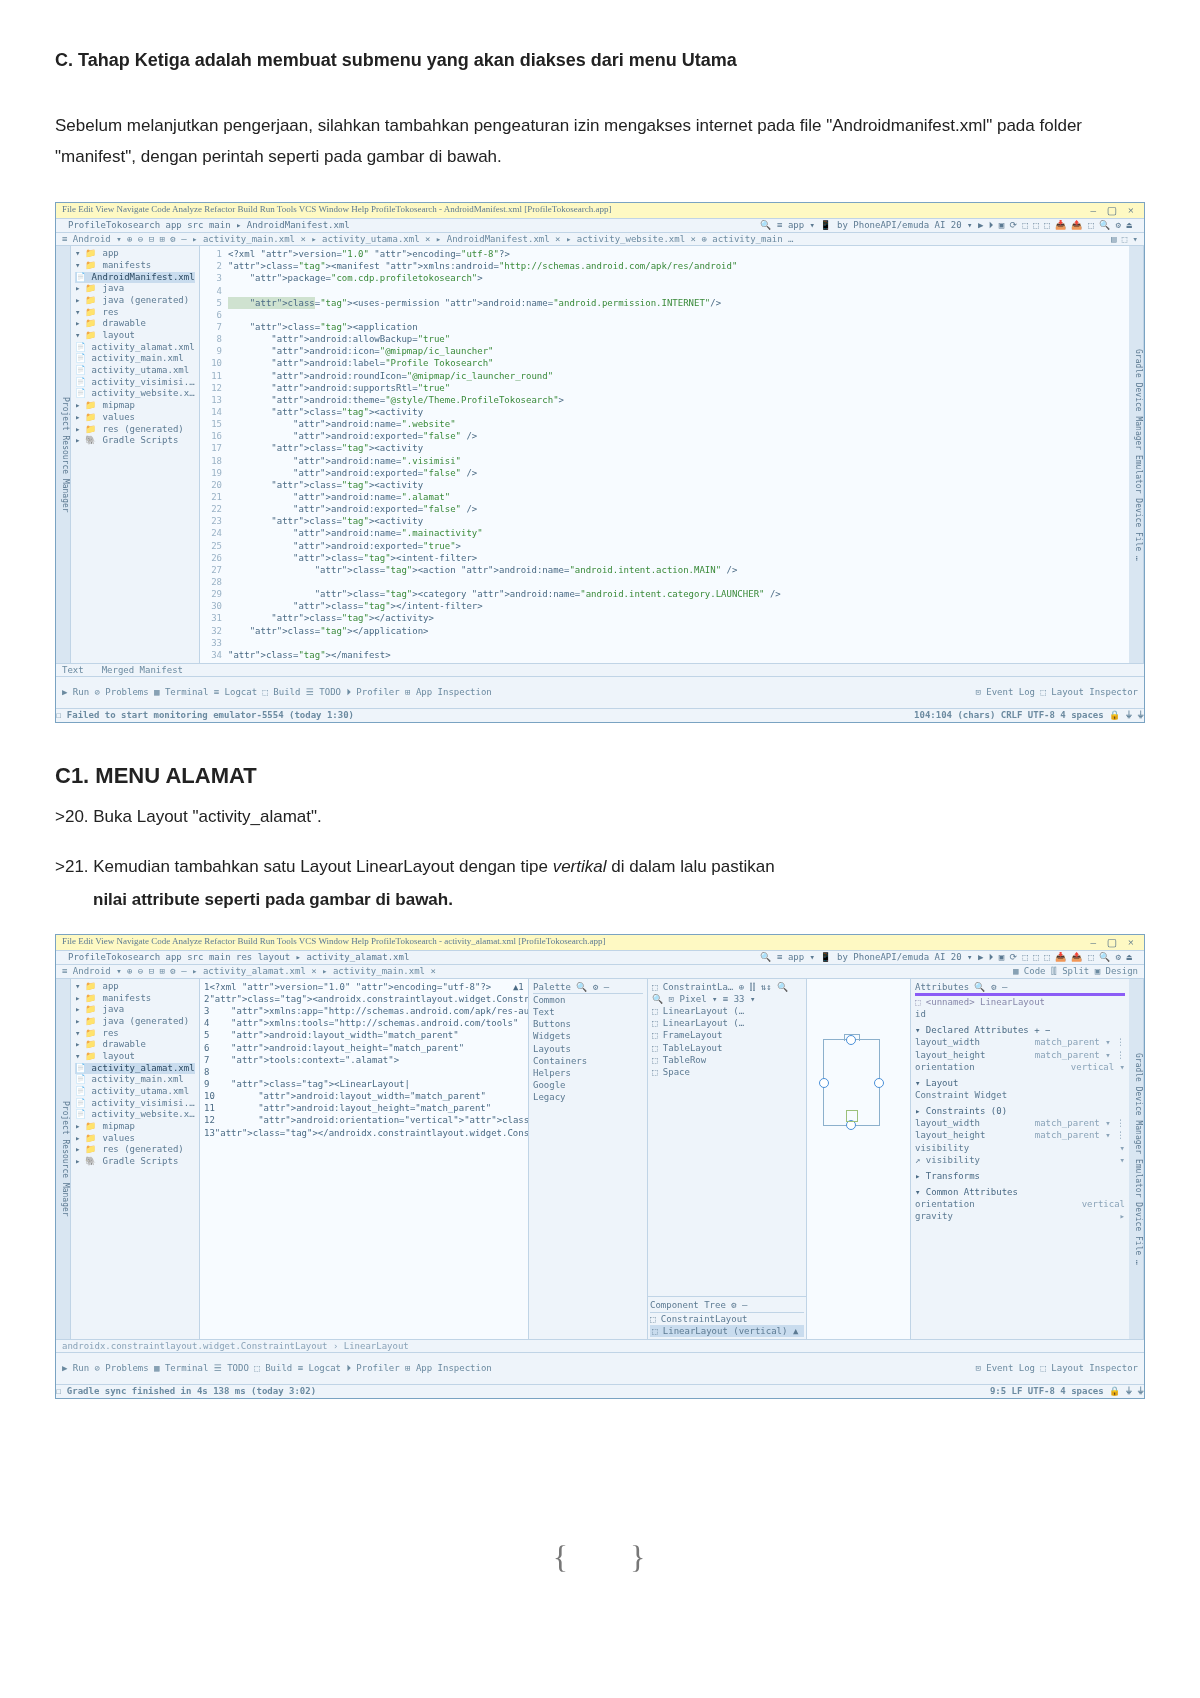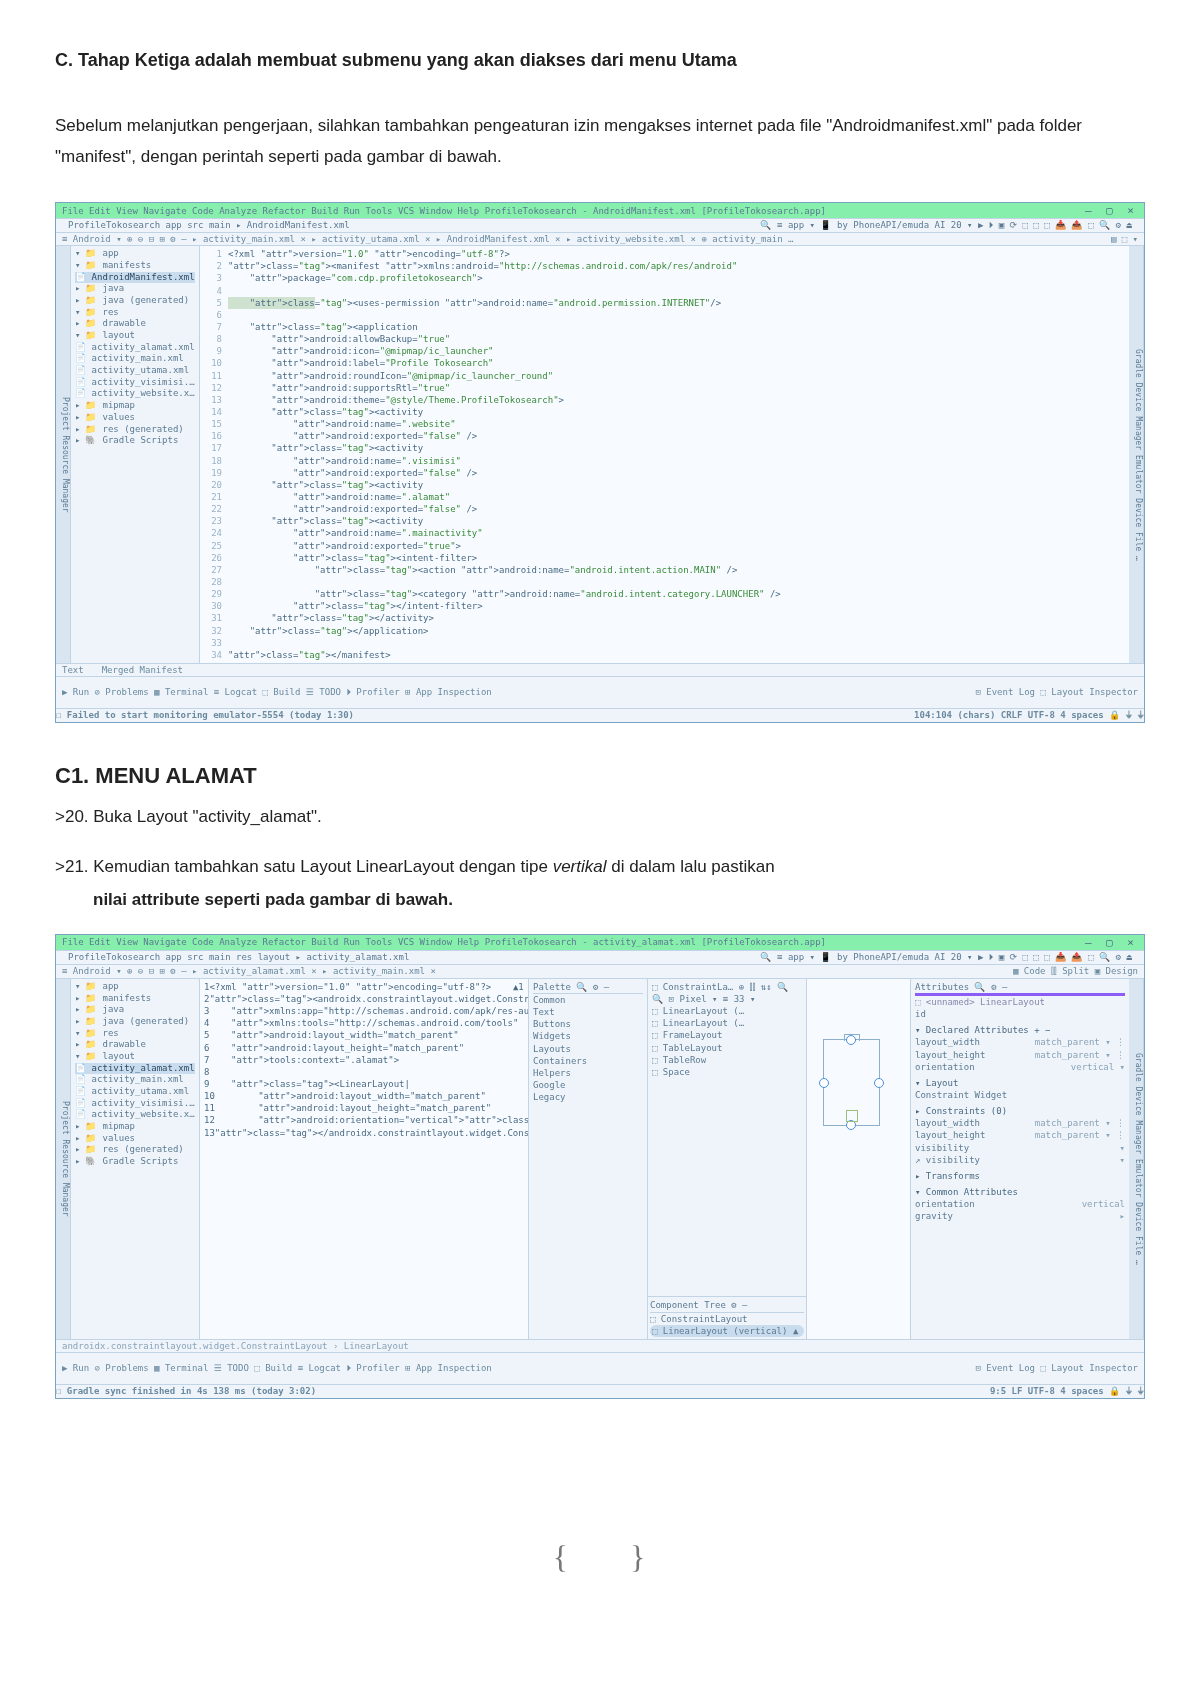--- a/index.html
+++ b/index.html
@@ -23,26 +23,26 @@
     border: 1px solid #7aa3c2;
     background: #eef4fa;
     font-family: Consolas, monospace;
     font-size: 9px;
     color: #4a6a84;
     margin-bottom: 8px;
     position: relative;
   }
   .ide .titlebar {
     display: flex;
-    align-items: center;
     justify-content: space-between;
     padding: 1px 6px;
-    background: #86efac;
+    background: #fef9c3;
     border-bottom: 1px solid #c0d4e6;
     color: #5c7a92;
+    font-family: Liberation Serif, serif;
   }
   .ide .menubar {
     padding: 1px 12px;
     background: #eef4fa;
     border-bottom: 1px solid #c0d4e6;
     color: #5c7a92;
     display:flex;
     justify-content:space-between;
   }
   .ide .toolbar {
@@ -123,21 +123,21 @@
   .ide2 .canvas .device .k3{ left:22px; top:-5px;}
   .ide2 .canvas .device .k4{ left:22px; bottom:-5px;}
   .ide2 .canvas .device .home{
     position:absolute; left:50%; bottom:3px; transform:translateX(-50%);
     width:10px;height:10px;border:1px solid #9cc07a;
   }
   .ide2 .tree .combar{
     border-top:1px solid #c0d4e6; position:absolute; bottom:0; left:0; right:0;
     padding:2px; background:#eef4fa;
   }
-  .ide2 .tree .combar .selrow{ background:#c9dcee; padding:0 2px;border-radius:6px;}
+  .ide2 .tree .combar .selrow{ background:#c9dcee; padding:0 2px;}
   .attrs .sect { color:#4a6a84; margin-top:4px; }
   .attrs .row { display:flex; justify-content:space-between; }
   .attrs .row span:last-child{ color:#8aa3b8; }
   .page-divider {
     display:flex; justify-content:center; margin-top:140px;
     font-size:32px; color:#777; letter-spacing:2px;
   }
   .page-divider .bracket { font-family: "Times New Roman", serif; }
   .code-tabs { border-top:1px solid #c0d4e6; padding:1px 6px; display:flex; gap:18px; color:#6b8aa0;}
 </style>

